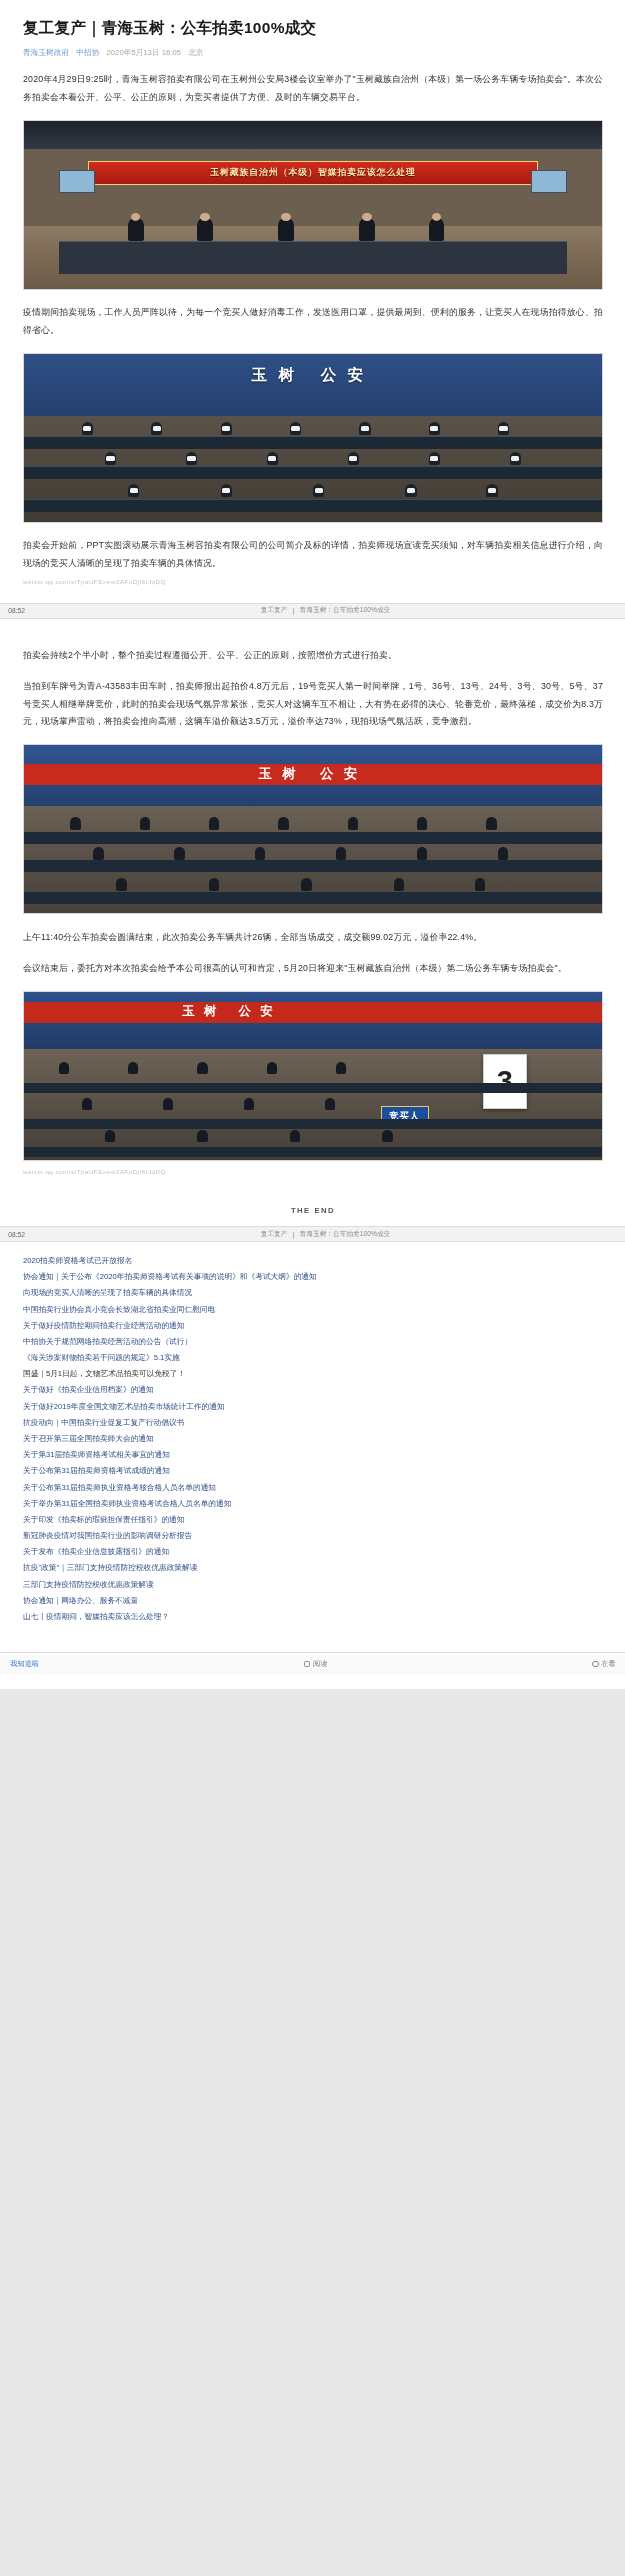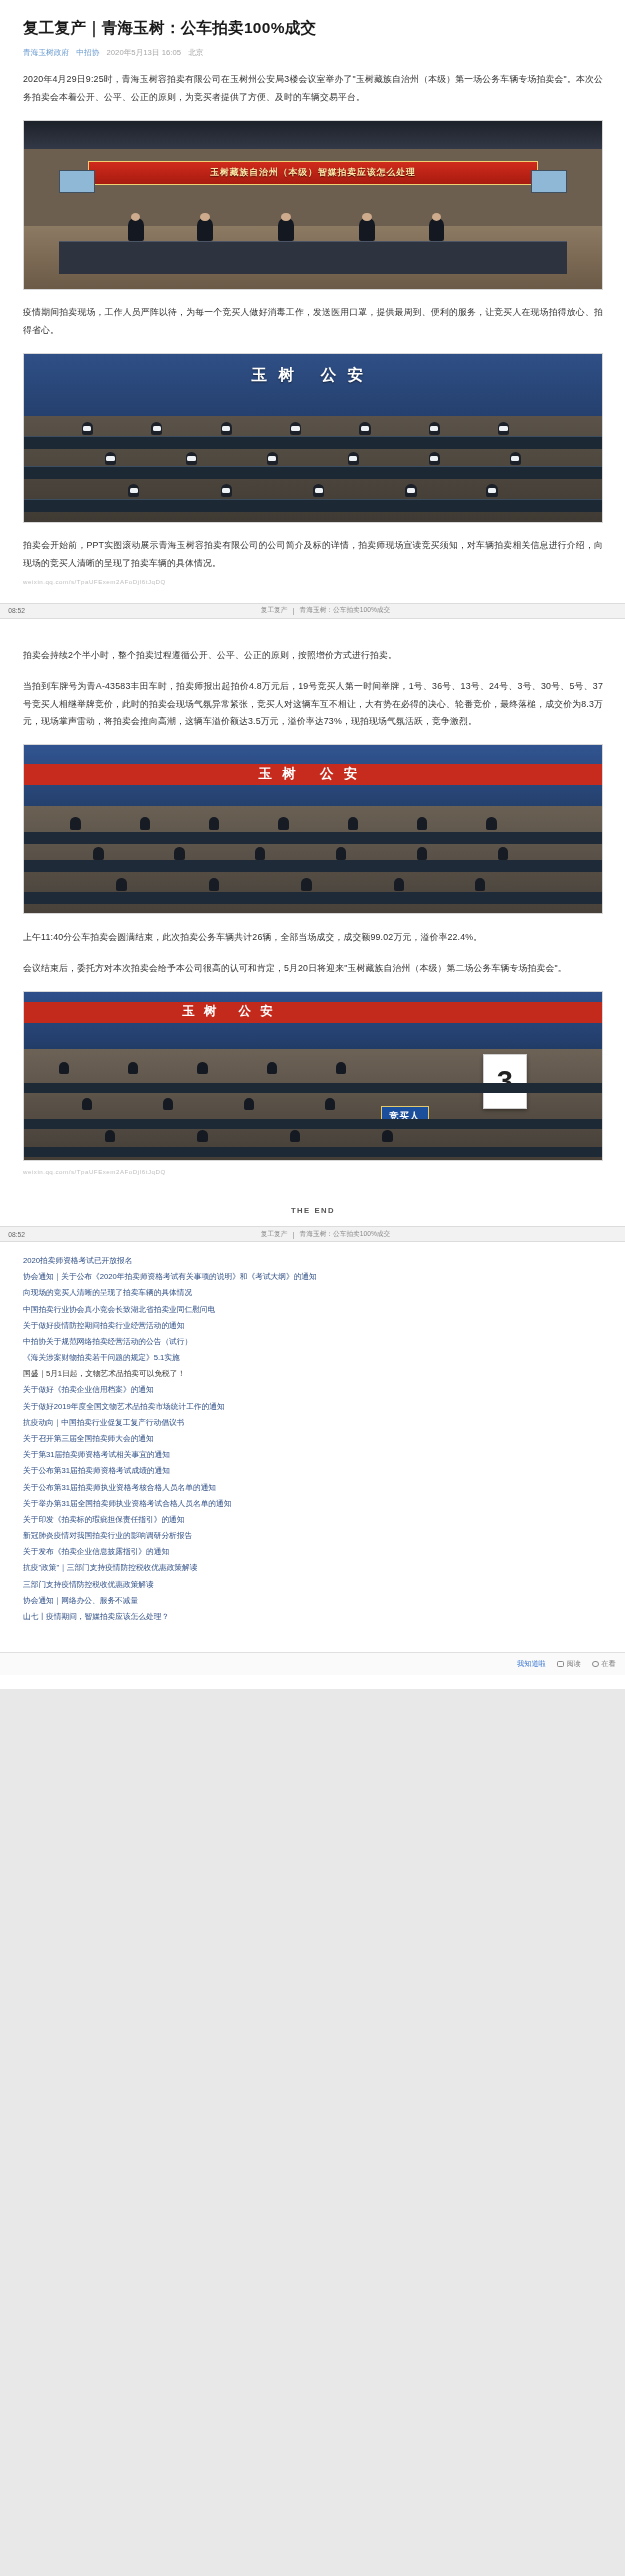--- a/index.html
+++ b/index.html
@@ -170,21 +170,21 @@
   }
   .list .li.dark { color:#333; }
 
   
   .bottombar {
     height: 23px;
     background: #fafafa;
     border-top: 0.5px solid #e0e0e0;
     display:flex;
     align-items:center;
-    justify-content:flex-end;
+    justify-content:space-between;
     padding: 0 10.3px;
     gap: 11.3px;
     font-size: 7.2px;
     color: #555;
   }
   .bottombar .known { color:#2f6fd0; }
   .bottombar .ic { display:inline-flex; align-items:center; gap:2.6px; color:#7a7a7a; }
   .icon-sq {
     display:inline-block; width:6.7px; height:6.7px;
     border:0.8px solid #8a8a8a; border-radius:1.5px;

